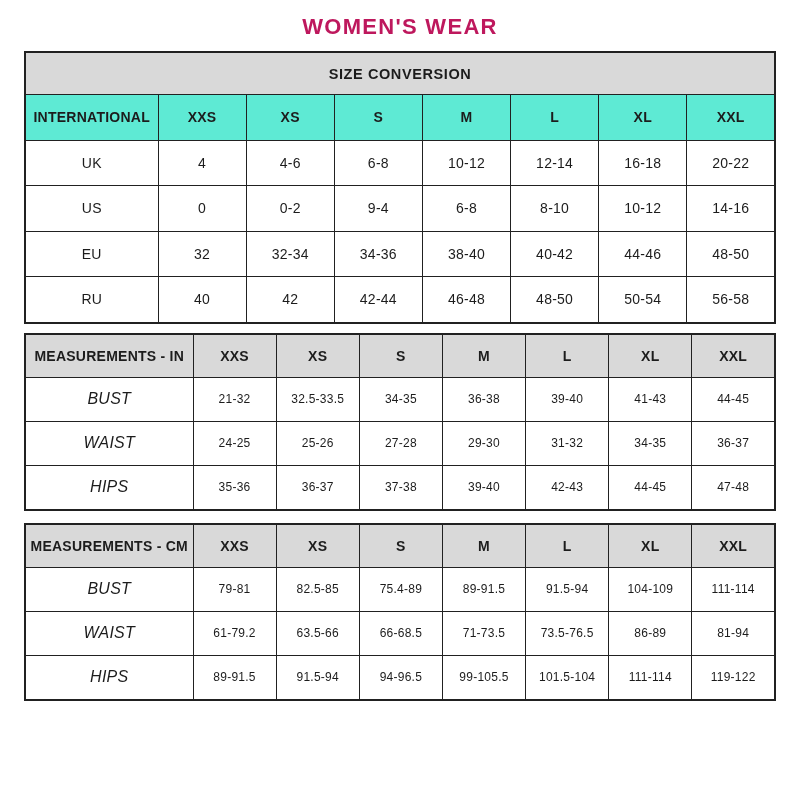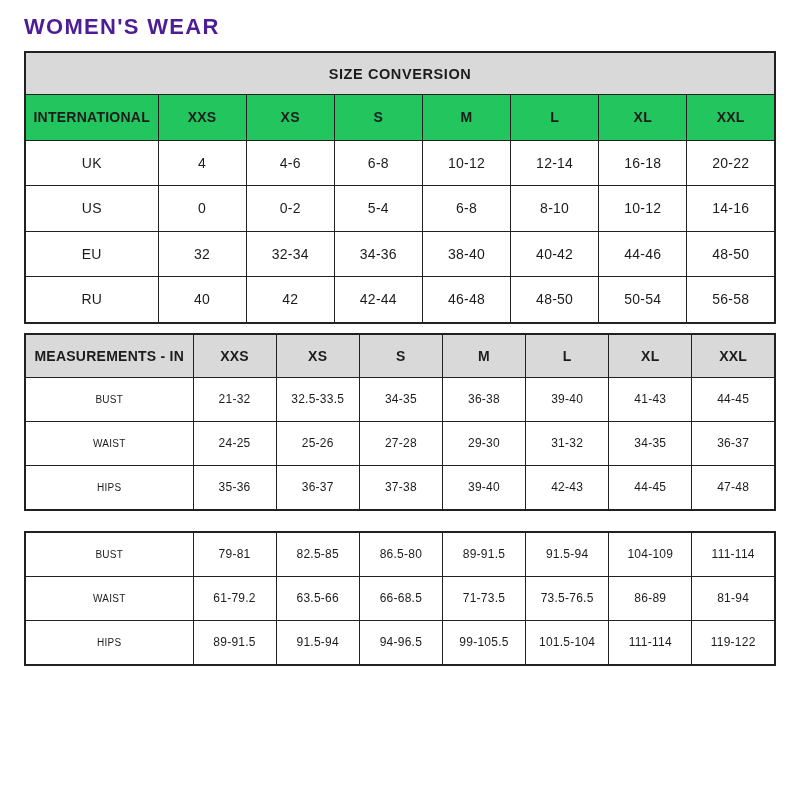--- a/index.html
+++ b/index.html
@@ -1,32 +1,32 @@
 <!DOCTYPE html>
 <html><head>
 <meta charset="utf-8">
 <style>
   html,body{margin:0;padding:0;background:#ffffff;}
   body{width:800px;height:800px;font-family:"Liberation Sans","DejaVu Sans",sans-serif;color:#1c1c1c;}
   .page{width:752px;margin:0 auto;}
-  h1{margin:14px 0 11px 0;text-align:left;font-size:22px;font-weight:600;letter-spacing:1.3px;color:#4c1d95;}
+  h1{margin:14px 0 11px 0;text-align:center;font-size:22px;font-weight:600;letter-spacing:1.3px;color:#be185d;}
   table{border-collapse:collapse;table-layout:fixed;width:752px;background:#ffffff;padding-left:38px;}
   table.tbl{border:2.5px solid #212121;}
   .tbl td,.tbl th{border:1.6px solid #212121;text-align:center;vertical-align:middle;
     padding:0 2px;letter-spacing:.25px;overflow:hidden;}
   
   #t-conv{margin-bottom:9px;}
   #t-conv td,#t-conv th{height:44.5px;font-size:14px;font-weight:500;}
   #t-conv .banner-row td{height:41px;background:#d9d9d9;font-weight:700;font-size:14.5px;letter-spacing:.6px;}
-  #t-conv .head-row th{font-weight:600;background:#22c55e;}
+  #t-conv .head-row th{font-weight:600;background:#5eead4;}
   
-  .meas{margin-bottom:20px;}
+  .meas{margin-bottom:12px;}
   .meas th{height:42px;background:#d9d9d9;font-weight:700;font-size:14px;}
   .meas td{height:43px;font-size:12px;font-weight:500;}
-  .meas td.row-label{font-size:10px;}
+  .meas td.row-label{font-size:16px;font-style:italic;}
 </style>
 </head>
 <body>
 
 <div class="page">
   <h1>WOMEN'S WEAR</h1>
 
   <table id="t-conv" class="tbl">
     <colgroup>
       <col style="width:133px">
@@ -59,21 +59,21 @@
           <td>6-8</td>
           <td>10-12</td>
           <td>12-14</td>
           <td>16-18</td>
           <td>20-22</td>
         </tr>
         <tr>
           <td class="row-label">US</td>
           <td>0</td>
           <td>0-2</td>
-          <td>5-4</td>
+          <td>9-4</td>
           <td>6-8</td>
           <td>8-10</td>
           <td>10-12</td>
           <td>14-16</td>
         </tr>
         <tr>
           <td class="row-label">EU</td>
           <td>32</td>
           <td>32-34</td>
           <td>34-36</td>
@@ -155,25 +155,35 @@
       <col style="width:168px">
       <col>
         <col>
         <col>
         <col>
         <col>
         <col>
         <col>
     </colgroup>
     <tbody>
+        <tr class="head-row">
+          <th>MEASUREMENTS - CM</th>
+          <th>XXS</th>
+          <th>XS</th>
+          <th>S</th>
+          <th>M</th>
+          <th>L</th>
+          <th>XL</th>
+          <th>XXL</th>
+        </tr>
         <tr>
           <td class="row-label">BUST</td>
           <td>79-81</td>
           <td>82.5-85</td>
-          <td>86.5-80</td>
+          <td>75.4-89</td>
           <td>89-91.5</td>
           <td>91.5-94</td>
           <td>104-109</td>
           <td>111-114</td>
         </tr>
         <tr>
           <td class="row-label">WAIST</td>
           <td>61-79.2</td>
           <td>63.5-66</td>
           <td>66-68.5</td>

